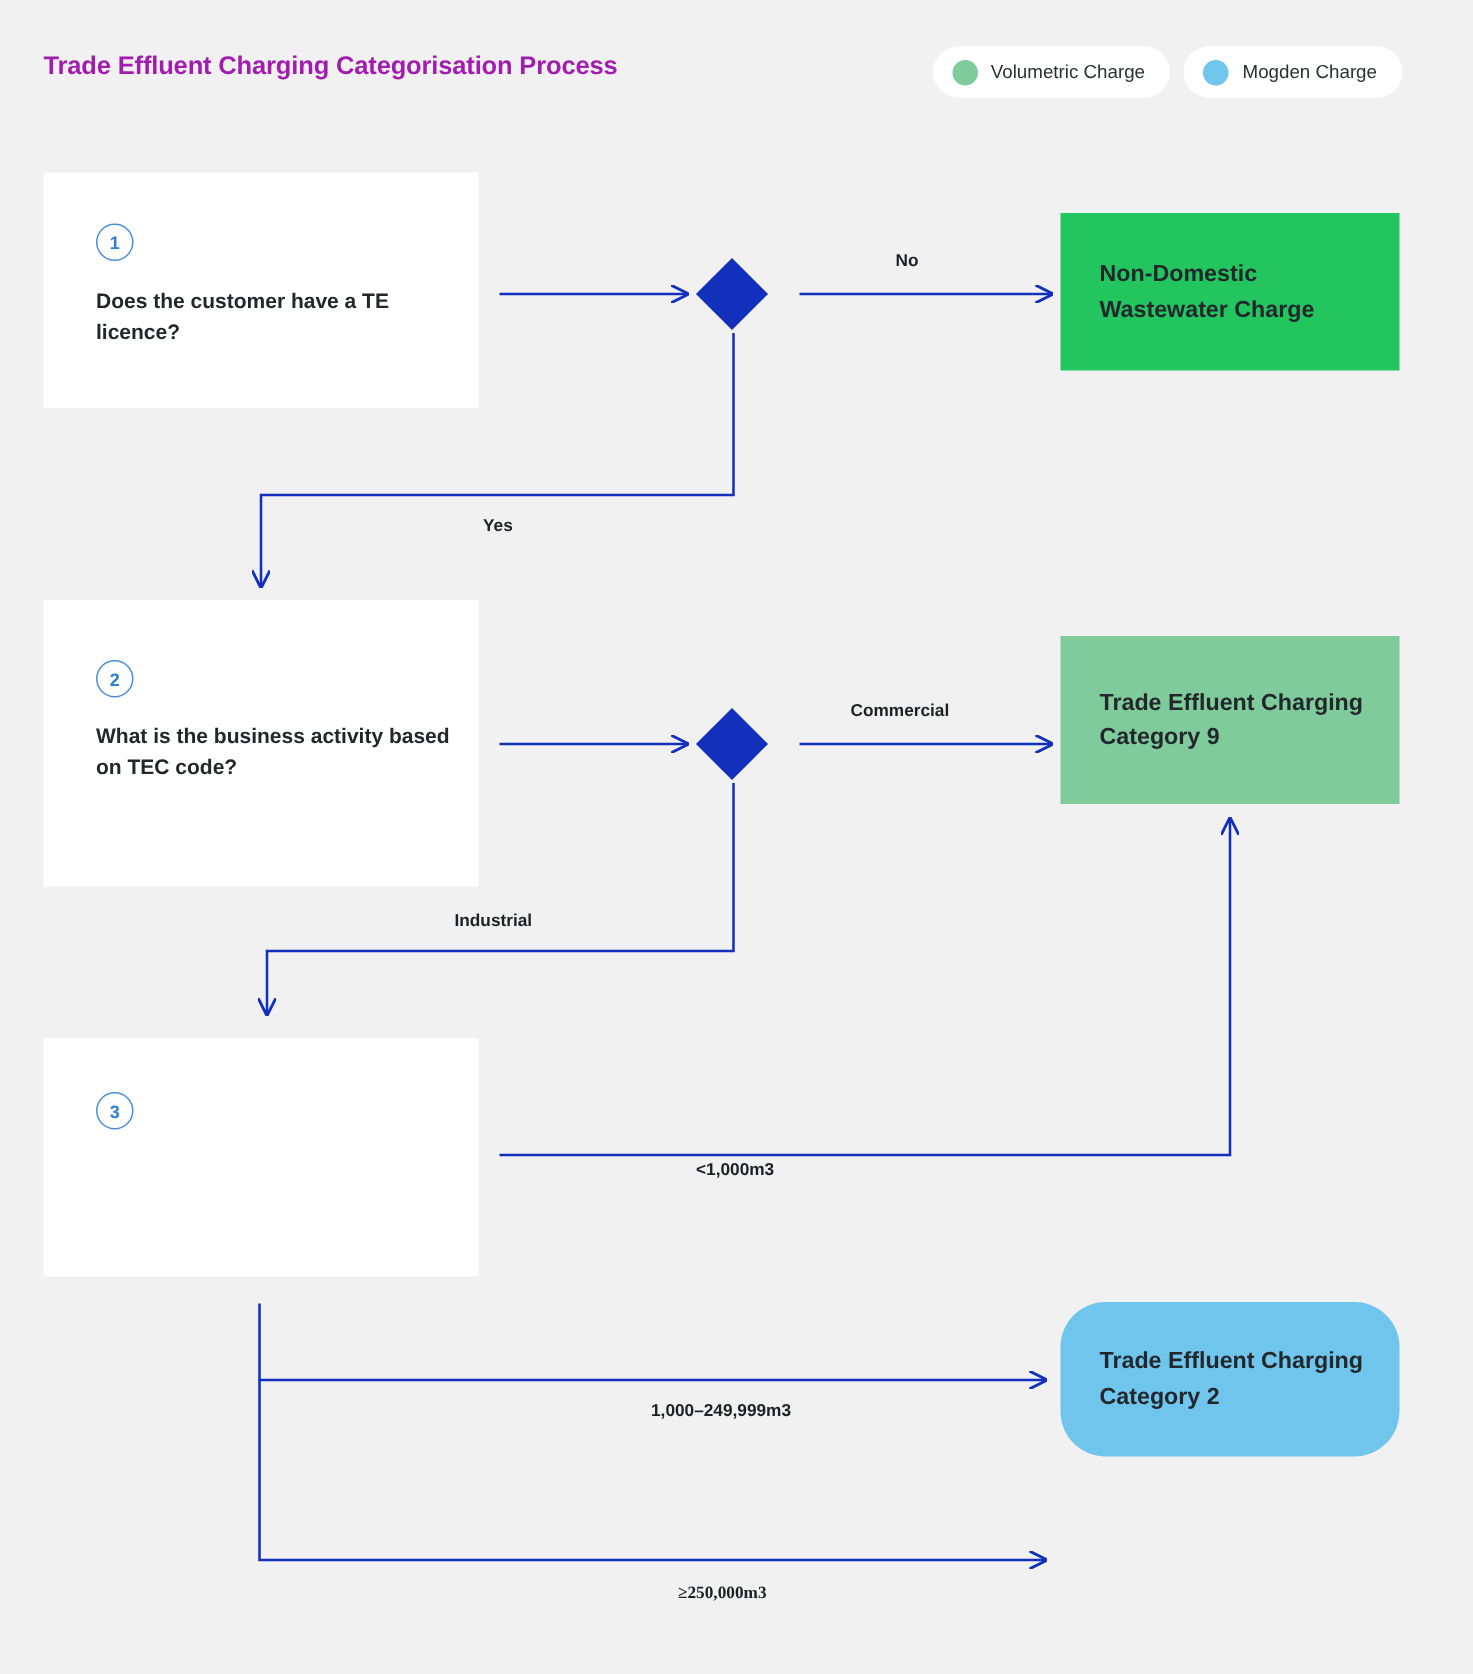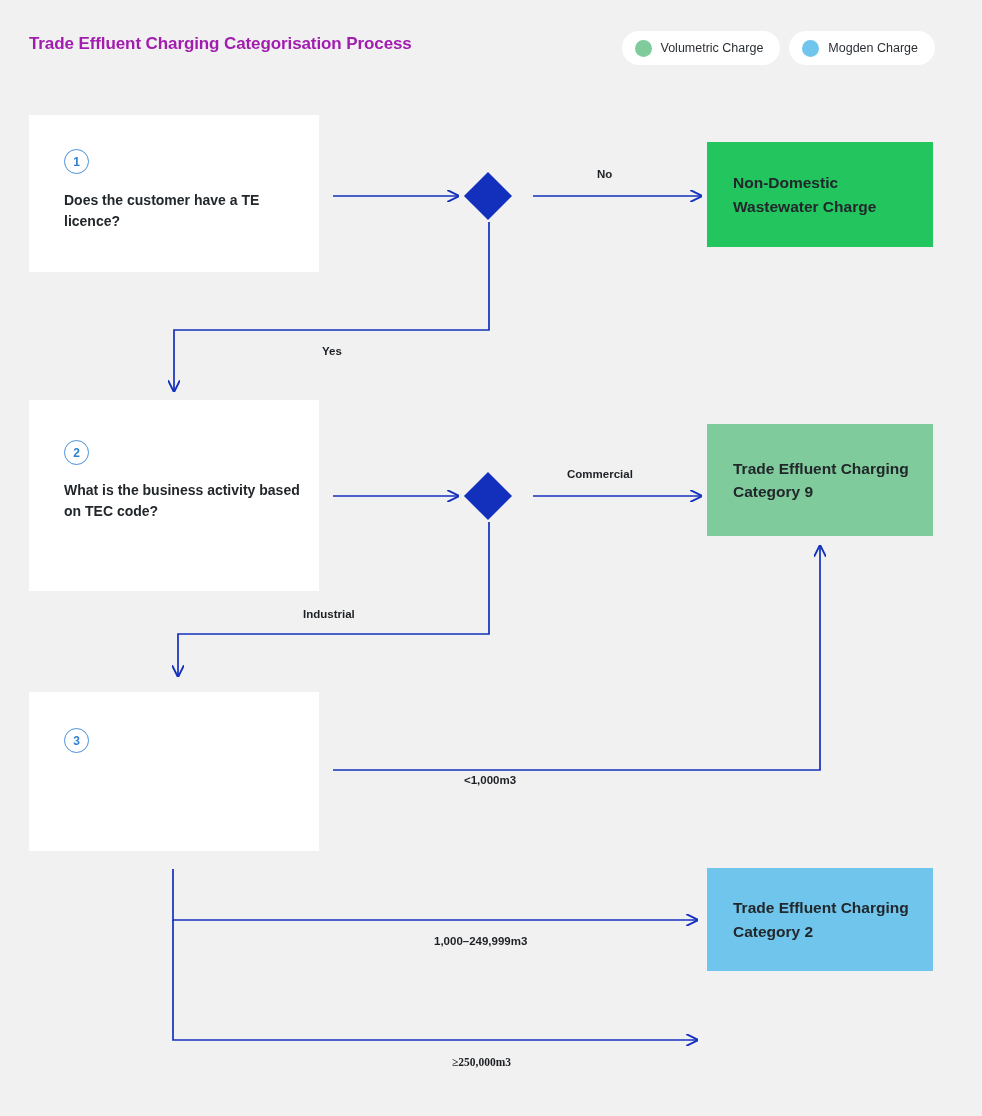--- a/index.html
+++ b/index.html
@@ -202,20 +202,20 @@
   <div class="outcome" style="left:707px; top:424px; width:226px; height:112px; background:#7fcb9b;">
     <div class="outcome-text">Trade Effluent Charging Category 9</div>
   </div>
   <div class="edge-label" style="left:303px; top:608px;">Industrial</div>
 
   <div class="card" style="left:29px; top:692px; width:290px; height:159px;">
     <div class="badge" style="top:36px;">3</div>
   </div>
   <div class="edge-label" style="left:464px; top:758px;margin-top:16px;">&lt;1,000m3</div>
 
-  <div class="outcome" style="left:707px; top:868px; width:226px; height:103px; background:#6fc5ec;">
+  <div class="outcome" style="left:707px; top:868px; width:226px; height:103px; background:#6fc5ec;border-radius:30px;">
     <div class="outcome-text">Trade Effluent Charging Category 2</div>
   </div>
   <div class="edge-label" style="left:434px; top:935px;">1,000–249,999m3</div>
 
   <div class="edge-label" style="left:452px; top:1056px;font-family:Liberation Serif, serif;">≥250,000m3</div>
 
 </div>
 
 </body></html>

